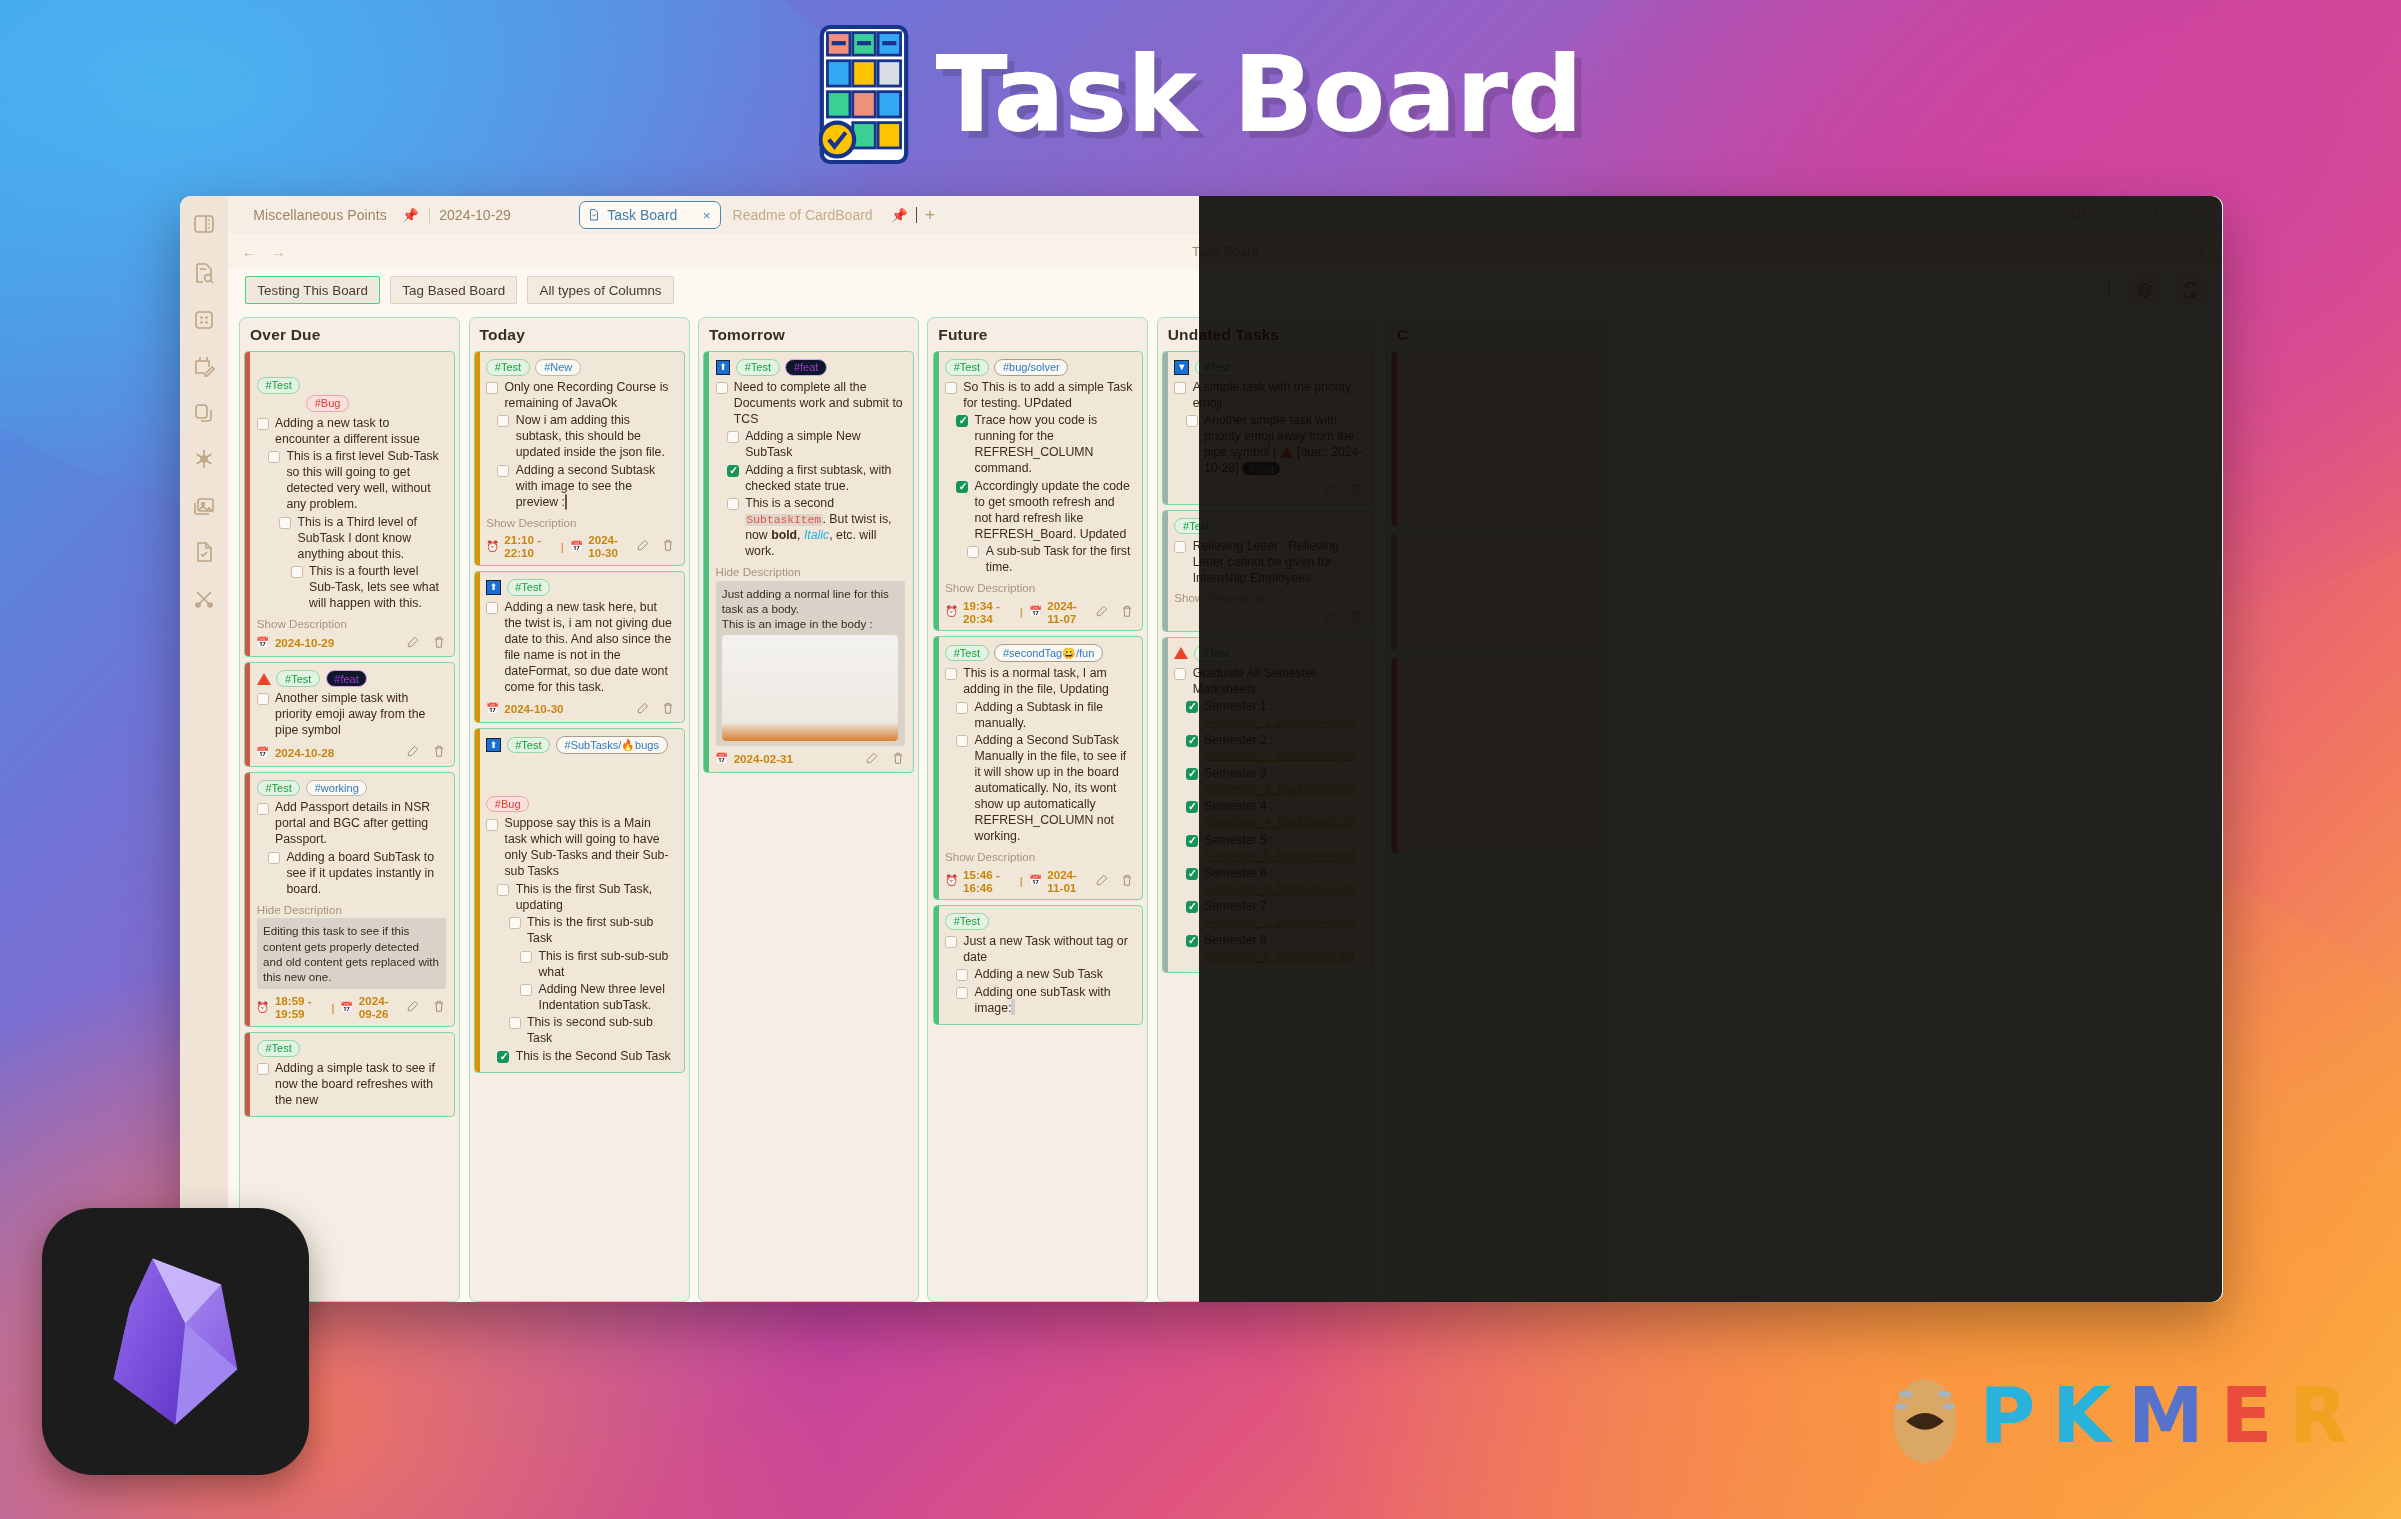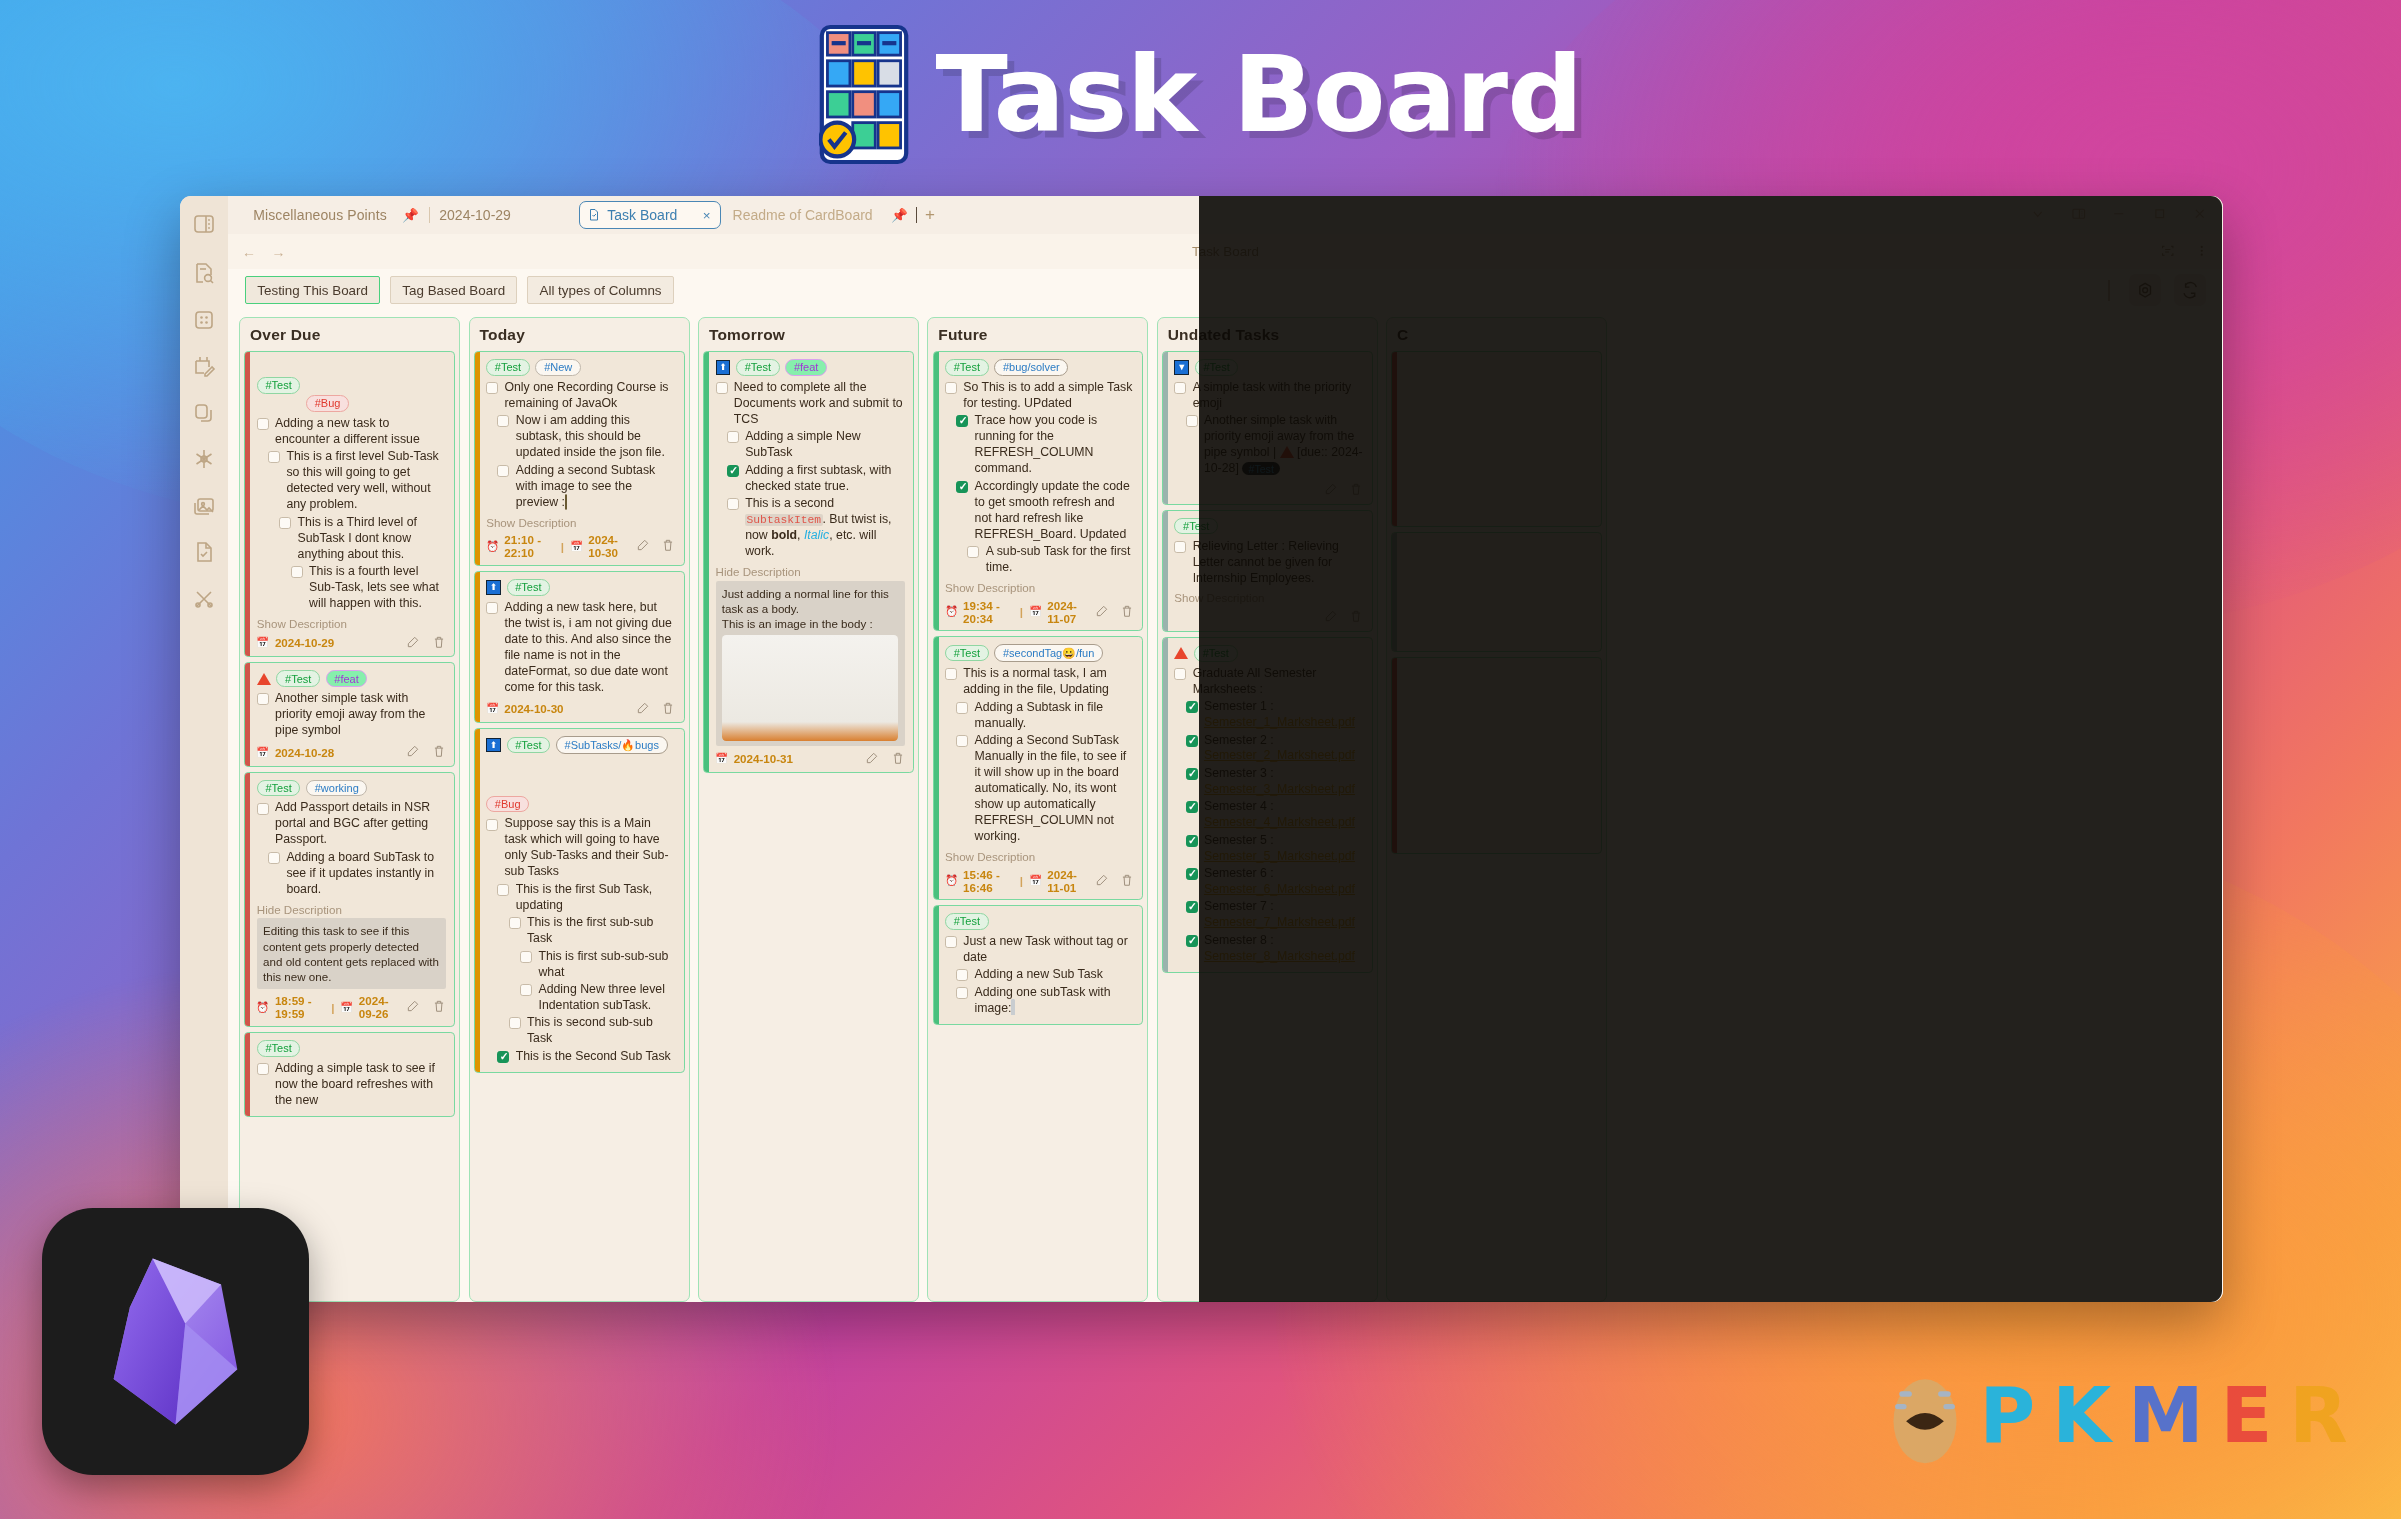--- a/index.html
+++ b/index.html
@@ -91,21 +91,21 @@
   }
   .card::before { content:""; position:absolute; left:0; top:0; bottom:0; width:4.9px; background:#d0564a;}
   .card.acc-amber::before { background:#dd9400; }
   .card.acc-green::before { background:#49c07d; }
   .card.acc-grey::before { background:#9ab3ad; }
 
   .tagrow { display:flex; flex-wrap:wrap; align-items:center; gap:5.6px; margin-bottom:4.2px;}
   .tag { font-size:11px; padding:1.4px 7.7px; border-radius:14px; border:0.7px solid; white-space:nowrap;}
   .tag-test { color:#14a03c; border-color:#8fd6a2; background:#e3f3e3;}
   .tag-bug  { color:#e0392e; border-color:#eda7a0; background:#f8e0de;margin-top:36px;}
-  .tag-feat { color:#a136d6; border-color:#d9a2ee; background:#86efac;}
+  .tag-feat { color:#a136d6; border-color:#d9a2ee; background:#0f172a;}
   .tag-working, .tag-new { color:#2c7cc4; border-color:#c0b7ab; background:#fbf7f1;}
   .tag-sub { color:#2c7cc4; border-color:#a89c8c; background:#fbf7f1;}
   .pri-tri { width:0;height:0;border-left:7.7px solid transparent;border-right:7.7px solid transparent;border-bottom:12.7px solid #e8452c;}
   .pri-blue { width:14.8px;height:14.8px;background:#1a6fd4;border:1.1px solid #123; display:flex;align-items:center;justify-content:center;color:#fff;font-size:9.1px;}
 
   .task { display:flex; gap:6.3px; align-items:flex-start; font-size:12.3px; line-height:1.30; color:#3a2b1c; margin-bottom:1.4px;}
   .task.l1 { margin-left:11.3px; }
   .task.l2 { margin-left:22.5px; }
   .task.l3 { margin-left:34px; }
   .cb { flex:0 0 auto; width:12px; height:12px; border-radius:2.8px; border:1.1px solid #c8bba8; background:#fdfaf5; margin-top:2.1px;}
@@ -576,21 +576,21 @@
               <span>This is a second <span class="mono">SubtaskItem</span>. But twist is, now <span class="bld">bold</span>, <span class="ital">Italic</span>, etc. will work.</span>
             </div>
             <div class="desc-toggle">Hide Description</div>
             <div class="desc-box">
               <div>Just adding a normal line for this task as a body.</div>
               <div>This is an image in the body :</div>
               <div class="imgprev doc"></div>
             </div>
             <div class="metarow">
               <span class="mico">📅</span>
-              <span>2024-10-31</span>
+              <span>2024-02-31</span>
               <span class="acts">
                 <span><svg viewBox="0 0 24 24">
                       <path d="M4 20h5l11-11-5-5L4 15z"></path>
                     </svg></span>
                 <span><svg viewBox="0 0 24 24">
                       <path d="M5 7h14M9 7V4h6v3M7 7l1 14h8l1-14"></path>
                     </svg></span>
               </span>
             </div>
           </div>

